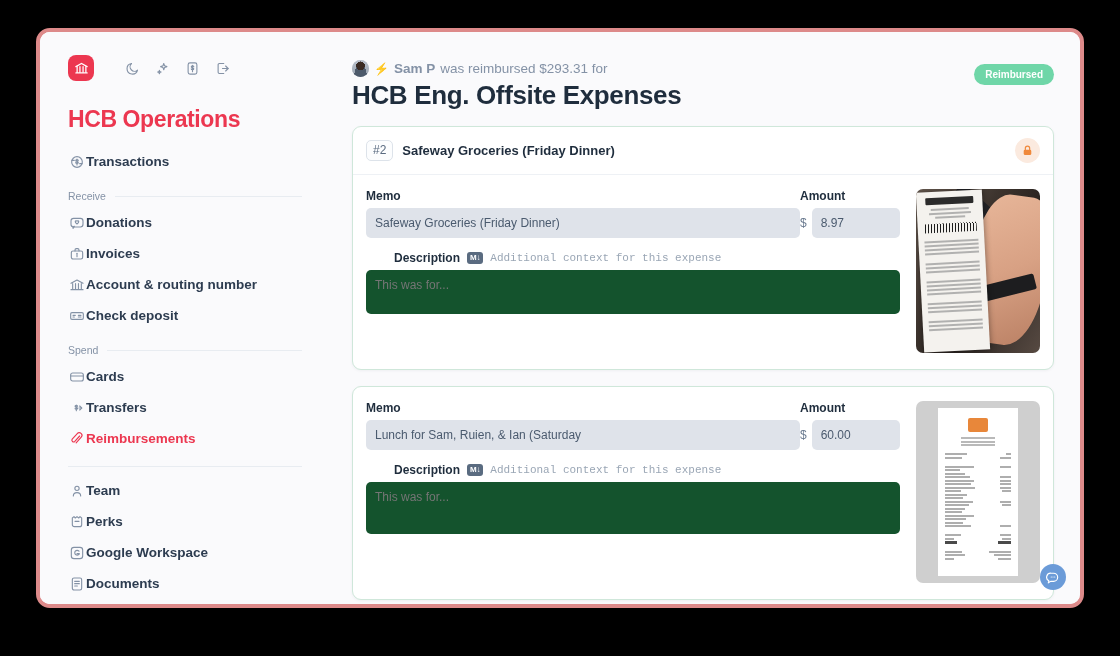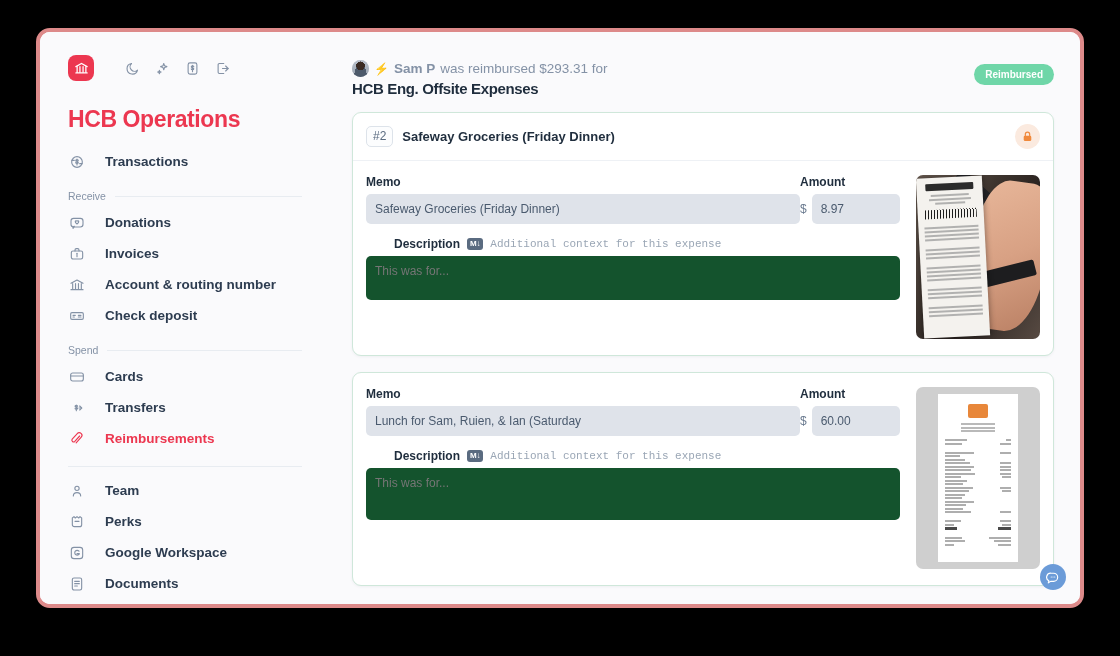--- a/index.html
+++ b/index.html
@@ -88,21 +88,21 @@
     font-weight: bold;
     color: #ec3750;
     letter-spacing: -0.4px;
     margin-bottom: 14px;
     line-height: 1.15;
   }
 
   .nav-item {
     display: flex;
     align-items: center;
-    gap: 20px;
+    gap: 1px;
     padding: 7px 0;
     font-size: 13.5px;
     font-weight: bold;
     color: #2d3c50;
     cursor: pointer;
     line-height: 1.25;
   }
 
   .nav-item .nav-ico {
     width: 17px;
@@ -186,21 +186,21 @@
       radial-gradient(circle at 50% 34%, #3a2a22 0 30%, transparent 31%),
       radial-gradient(ellipse at 50% 100%, #4d5a6b 0 52%, transparent 53%),
       linear-gradient(#b9c0ca, #99a3b0);
   }
 
   .bolt { color: #ff8c37; font-size: 12px; line-height: 1; }
 
   .eyebrow .who { font-weight: bold; color: #8492a6; }
 
   .page-title {
-    font-size: 15px;
+    font-size: 26px;
     font-weight: bold;
     color: #1f2d3d;
     letter-spacing: -0.35px;
   }
 
   .badge {
     background: #6fd6a8;
     color: #ffffff;
     font-size: 10px;
     font-weight: bold;

